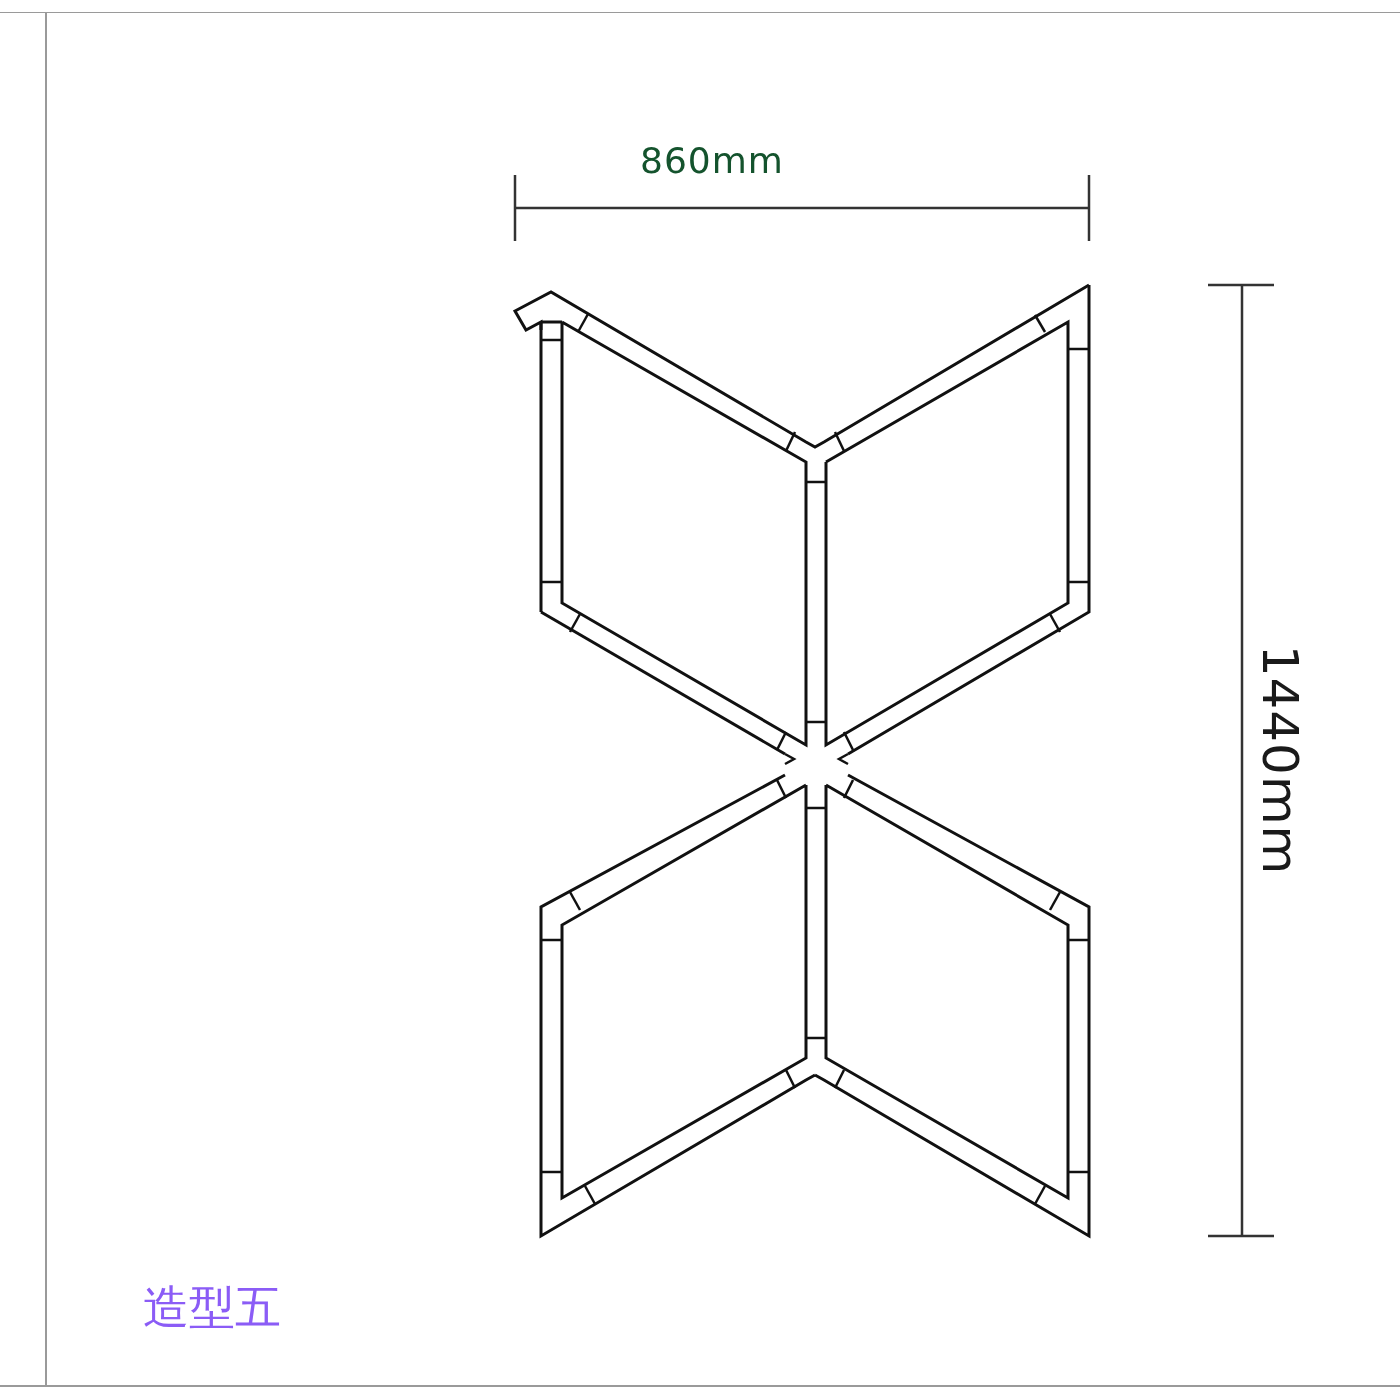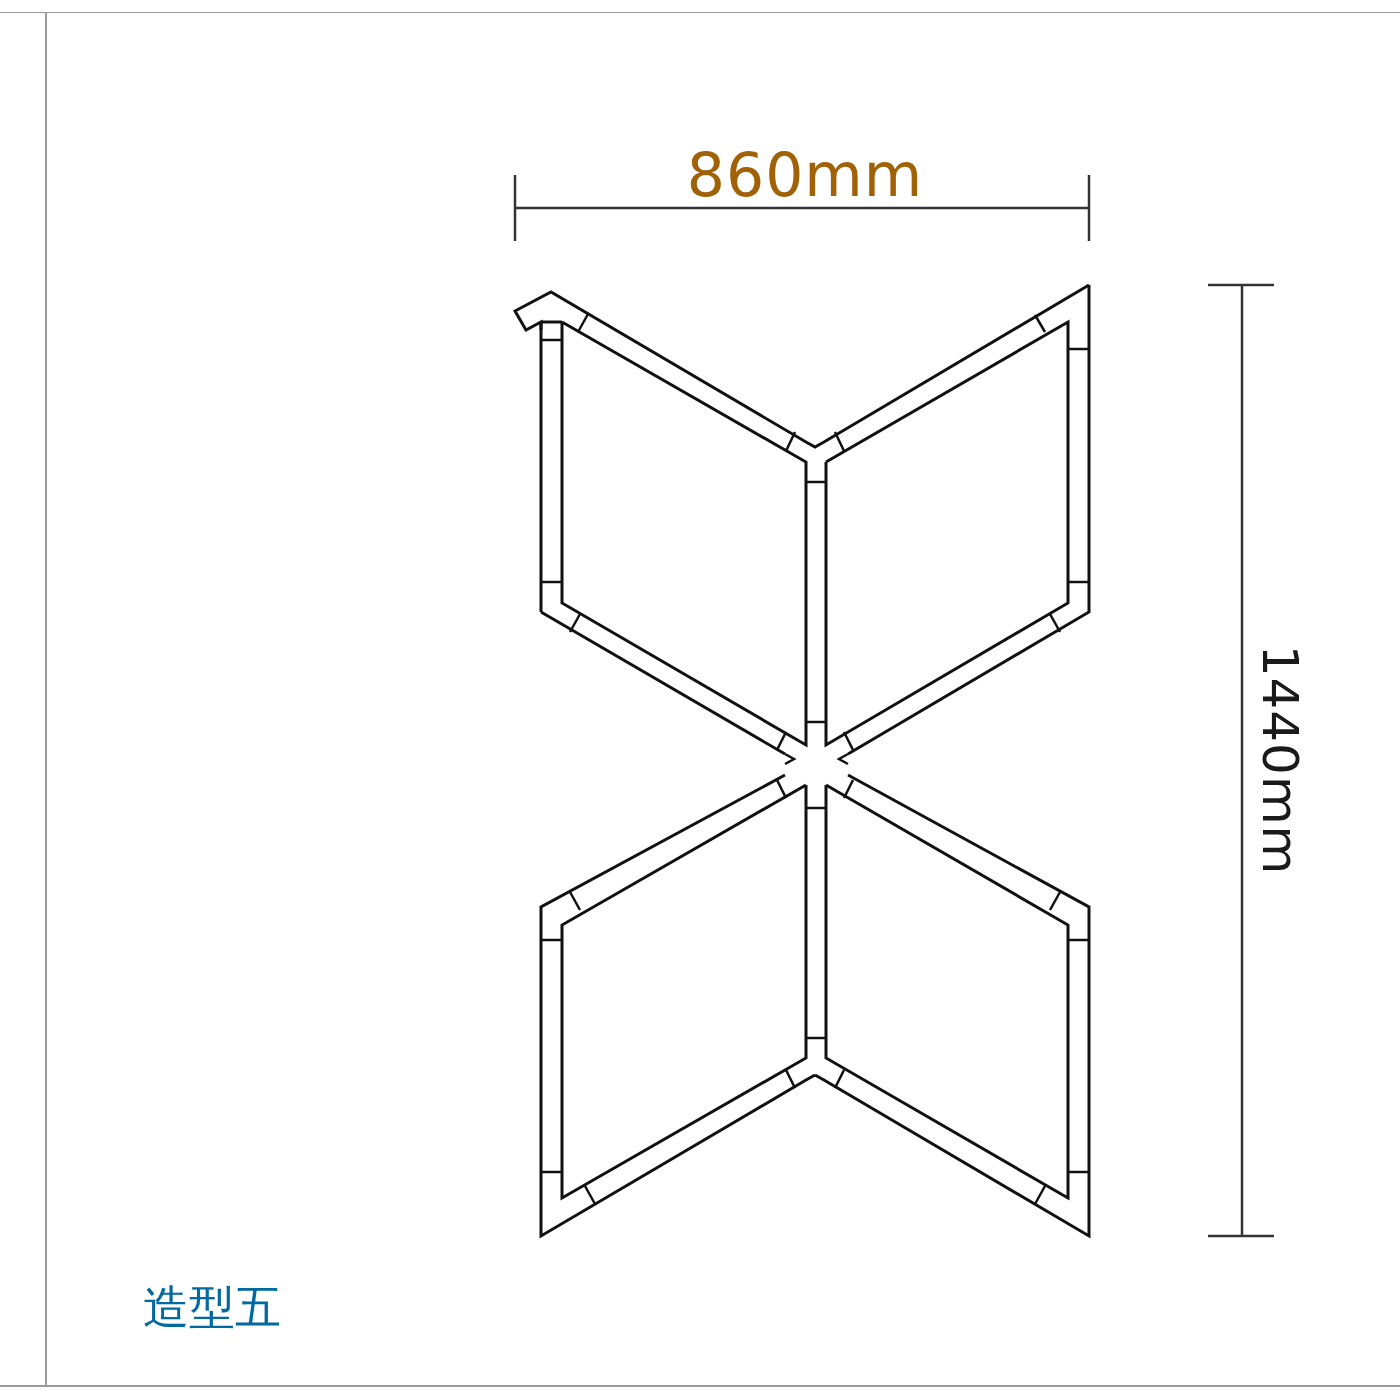--- a/index.html
+++ b/index.html
@@ -1,22 +1,22 @@
 <!DOCTYPE html>
 <html><head>
 <meta charset="utf-8">
 <style>
   html, body { margin: 0; padding: 0; }
   body { width: 1400px; height: 1400px; background: #ffffff; position: relative; overflow: hidden; font-family: "DejaVu Sans", "Liberation Sans", sans-serif; }
   .frame-top { position: absolute; left: 0; top: 12px; width: 1400px; height: 1px; background: #9a9a9a; }
   .frame-bottom { position: absolute; left: 0; top: 1385px; width: 1400px; height: 2px; background: #9a9a9a; }
   .frame-left { position: absolute; left: 45px; top: 12px; width: 2px; height: 1374px; background: #9a9a9a; }
-  .dim-h-label { position: absolute; left: 640px; top: 140px; width: 330px; text-align: center; font-size: 60px; color: #a16207; letter-spacing: 1px; }
+  .dim-h-label { position: absolute; left: 640px; top: 140px; width: 330px; text-align: left; font-size: 36px; color: #14532d; letter-spacing: 1px; }
   .dim-v-label { position: absolute; left: 1280px; top: 760px; font-size: 50px; color: #1a1a1a; transform: translate(-50%, -50%) rotate(90deg); white-space: nowrap; letter-spacing: 1px; }
-  .caption { position: absolute; left: 143px; top: 1277px; font-size: 46px; color: #0369a1; }
+  .caption { position: absolute; left: 143px; top: 1277px; font-size: 46px; color: #8b5cf6; }
   svg.drawing { position: absolute; left: 0; top: 0; }
 </style>
 </head>
 <body>
 
 <div class="frame-top"></div>
 <div class="frame-bottom"></div>
 <div class="frame-left"></div>
 
 <svg class="drawing" width="1400" height="1400" viewBox="0 0 1400 1400">

